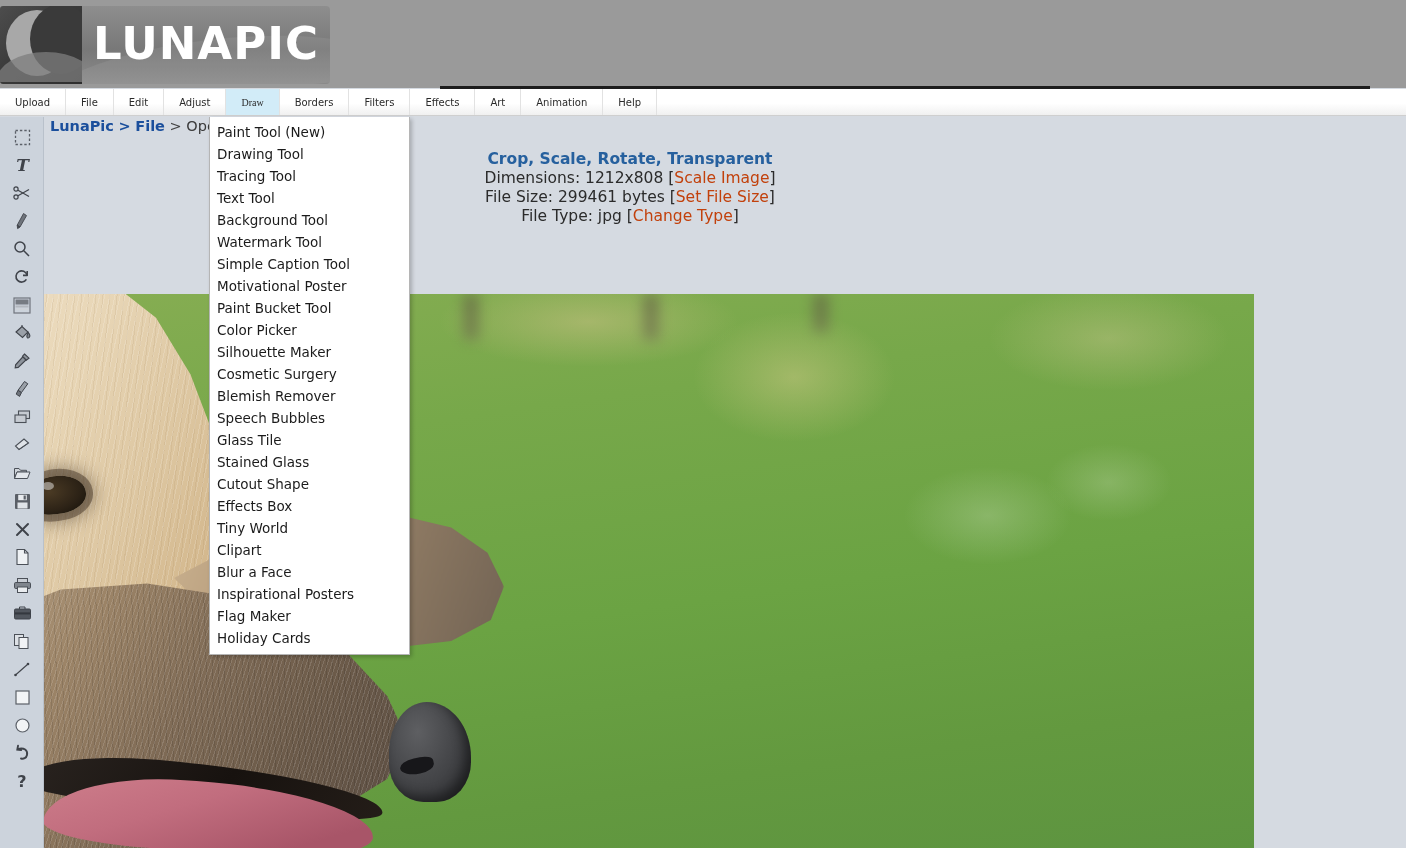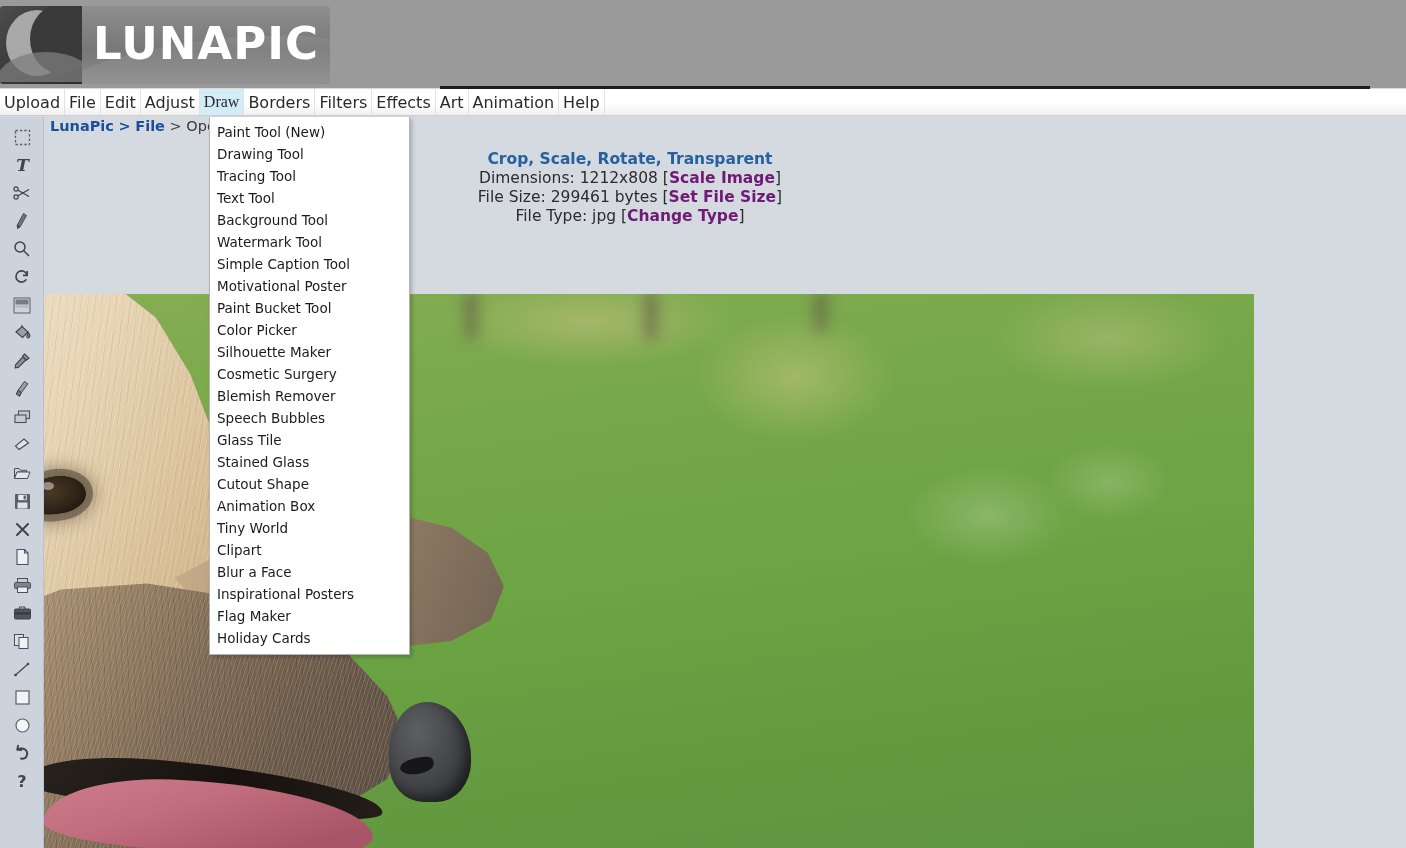--- a/index.html
+++ b/index.html
@@ -104,24 +104,24 @@
   .menu-bar {
     position: absolute;
     left: 0; top: 89px;
     width: 1406px; height: 27px;
     background: linear-gradient(180deg,#ffffff 0%, #ffffff 55%, #f0f0f0 100%);
     border-bottom: 1px solid #cfcfcf;
     display: flex;
     align-items: stretch;
   }
   .menu-item {
-    padding: 0 4px;
+    padding: 0 15px;
     display: flex;
     align-items: center;
-    font-size: 16px;
+    font-size: 10px;
     color: #2a2a2a;
     border-right: 1px solid #e2e2e2;
     cursor: default;
     white-space: nowrap;
     font-family: "DejaVu Sans", sans-serif;
   }
   .menu-item.active {
     background: #d2ecf8;
     font-family: Liberation Serif, serif;
   }
@@ -164,22 +164,22 @@
     position: absolute;
     left: 420px; top: 150px;
     width: 420px;
     text-align: center;
     font-size: 15.5px;
     line-height: 19px;
     color: #2b2b2b;
     font-family: "DejaVu Sans", sans-serif;
   }
   .info-panel .blue {
-    color: #701a75;
-    font-weight: bold;
+    color: #c2410c;
+    font-weight: normal;
   }
   .info-panel .headline { font-weight: bold; color:#26609e; }
   .info-panel .row { white-space: nowrap; }
 
   
   .canvas-area {
     position: absolute;
     left: 44px; top: 294px;
     width: 1210px; height: 554px;
     overflow: hidden;
@@ -608,21 +608,21 @@
     <div class="dd-item">Motivational Poster</div>
     <div class="dd-item">Paint Bucket Tool</div>
     <div class="dd-item">Color Picker</div>
     <div class="dd-item">Silhouette Maker</div>
     <div class="dd-item">Cosmetic Surgery</div>
     <div class="dd-item">Blemish Remover</div>
     <div class="dd-item">Speech Bubbles</div>
     <div class="dd-item">Glass Tile</div>
     <div class="dd-item">Stained Glass</div>
     <div class="dd-item">Cutout Shape</div>
-    <div class="dd-item">Animation Box</div>
+    <div class="dd-item">Effects Box</div>
     <div class="dd-item">Tiny World</div>
     <div class="dd-item">Clipart</div>
     <div class="dd-item">Blur a Face</div>
     <div class="dd-item">Inspirational Posters</div>
     <div class="dd-item">Flag Maker</div>
     <div class="dd-item">Holiday Cards</div>
   </div>
 
 </div>
 

